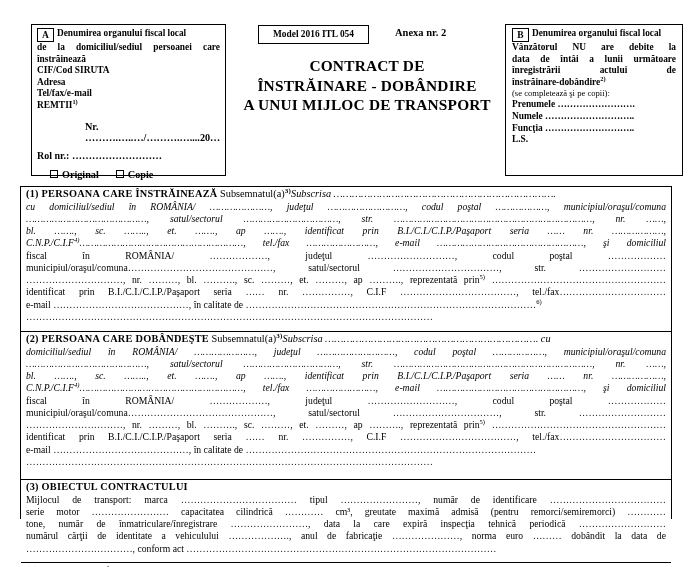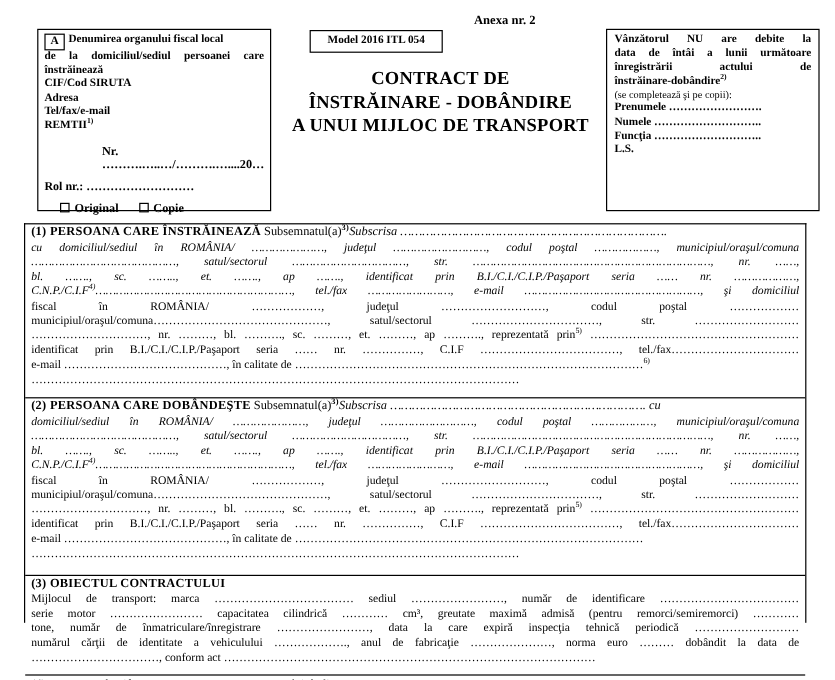--- a/index.html
+++ b/index.html
@@ -121,21 +121,21 @@
     width: 111px; height: 19px;
     border: 1.3px solid #000;
     box-sizing: border-box;
     text-align: center;
     font-weight: bold;
     font-size: 9.4px;
     line-height: 17px;
   }
   #anexa {
     position: absolute;
-    left: 395px; top: 12px;
+    left: 395px; top: 27px;
     font-weight: bold;
     font-size: 10.5px;
   }
 
   #title {
     position: absolute;
     left: 232px; top: 56px;
     width: 270px;
     text-align: center;
     font-weight: bold;
@@ -214,20 +214,23 @@
       <div class="bx-line">CIF/Cod SIRUTA</div>
       <div class="bx-line">Adresa</div>
       <div class="bx-line">Tel/fax/e-mail</div>
       <div class="bx-line"><span>REMTII</span><sup>1)</sup></div>
       <div class="nr-line">Nr. ……….…..…/……….…....20…</div>
       <div class="rol-line">Rol nr.: ………………………</div>
       <div class="chk-row"><span class="chkbox"></span><span>Original</span><span class="chk-gap"></span><span class="chkbox"></span><span>Copie</span></div>
     </div>
 
     <div class="box" id="box-b">
+      <div class="bx-line">
+        <span class="box-letter">B</span><span class="box-head-text">Denumirea organului fiscal local</span>
+      </div>
       <div class="bx-line j">Vânzătorul NU are debite la</div>
       <div class="bx-line j">data de întâi a lunii următoare</div>
       <div class="bx-line j">înregistrării actului de</div>
       <div class="bx-line"><span>înstrăinare-dobândire</span><sup>2)</sup></div>
       <div class="bx-sub">(se completează şi pe copii):</div>
       <div class="bx-line">Prenumele …………………….</div>
       <div class="bx-line">Numele ………………………..</div>
       <div class="bx-line">Funcţia ………………………..</div>
       <div class="bx-line">L.S.</div>
     </div>
@@ -267,21 +270,21 @@
       <div class="ln">fiscal în ROMÂNIA/ ………………, judeţul ………………………, codul poştal ………………</div>
       <div class="ln">municipiul/oraşul/comuna………………………………………, satul/sectorul ……………………………, str. ………………………</div>
       <div class="ln"><span>…………………………, nr. ………, bl. ………., sc. ………, et. ………, ap ………., reprezentată prin</span><sup>5)</sup><span> ………………………………………………</span></div>
       <div class="ln">identificat prin B.I./C.I./C.I.P./Paşaport seria …… nr. ……………, C.I.F ………………………………, tel./fax……………………………</div>
       <div class="ln last">e-mail ……………………………………, în calitate de ………………………………………………………………………………</div>
       <div class="ln last">………………………………………………………………………………………………………………</div>
     </div>
 
     <div class="sect" id="sec3">
       <div class="sect-title">(3) OBIECTUL CONTRACTULUI</div>
-      <div class="ln">Mijlocul de transport: marca ……………………………… sediul ……………………, număr de identificare ………………………………</div>
+      <div class="ln">Mijlocul de transport: marca ……………………………… tipul ……………………, număr de identificare ………………………………</div>
       <div class="ln">serie motor …………………… capacitatea cilindrică ………… cm³, greutate maximă admisă (pentru remorci/semiremorci) …………</div>
       <div class="ln">tone, număr de înmatriculare/înregistrare ……………………, data la care expiră inspecţia tehnică periodică ………………………</div>
       <div class="ln">numărul cărţii de identitate a vehiculului ………………., anul de fabricaţie …………………, norma euro ……… dobândit la data de</div>
       <div class="ln last">……………………………, conform act ……………………………………………………………………………………</div>
     </div>
 
     <div class="sect" id="sec4">
       <div class="ln"><b>(4) PREŢUL</b><span>, în cifre ………………………………</span><span>lei, în litere ……………………………</span></div>
     </div>
 

